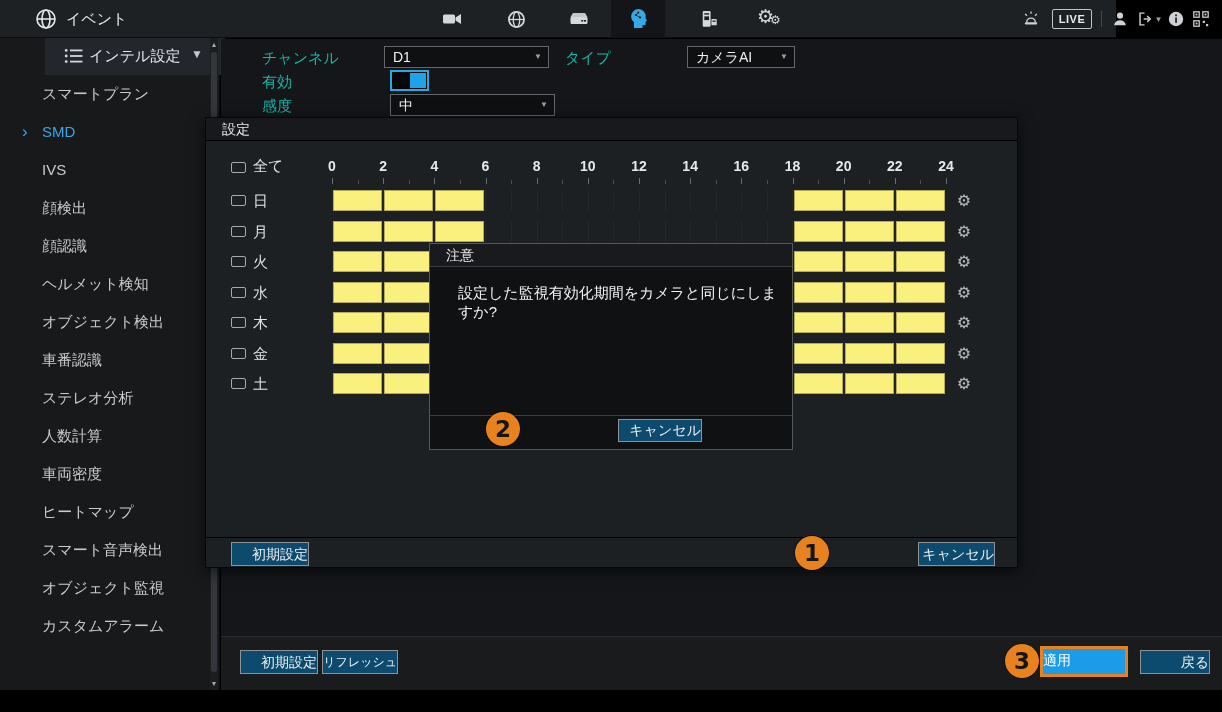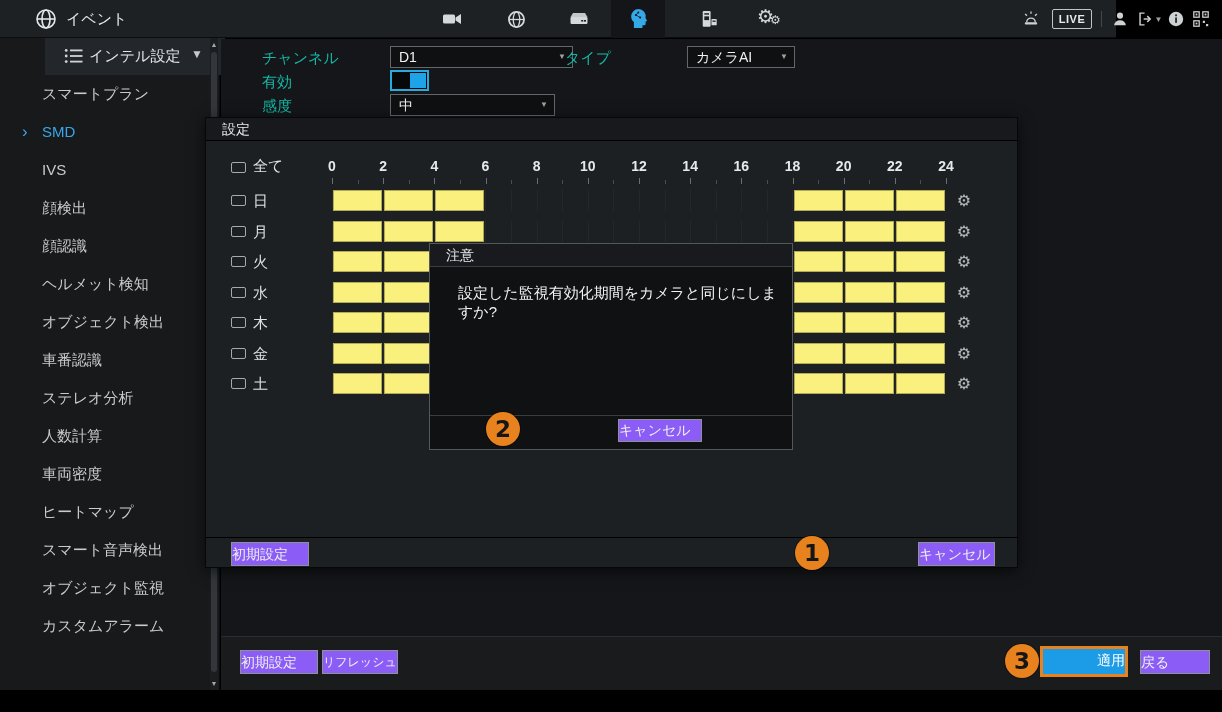--- a/index.html
+++ b/index.html
@@ -47,24 +47,24 @@
   
   .content { position:absolute; left:221px; top:39px; width:1001px; height:651px; background:#141619; }
   .flabel { position:absolute; font-size:15px; color:#14b8a6; }
   .dd { position:absolute; height:22px; background:#0e1012; border:1px solid #63676b;
     font-size:14px; color:#f0f2f4; line-height:20px; padding-left:8px; cursor:pointer; }
   .dd .caret { position:absolute; right:6px; top:1px; font-size:8px; color:#9ba0a4; line-height:18px; }
   .toggle { position:absolute; width:39px; height:21px; border:2px solid #2aa9df;
     background:#06080a; cursor:pointer; }
   .toggle .knob { position:absolute; right:1px; top:1px; bottom:1px; width:16px; background:#1fa3e8; }
   
-  .btn { position:absolute; background:#8b5cf6; border:1px solid #8e9296; color:#eef0f2;
+  .btn { position:absolute; background:#0c4a6e; border:1px solid #8e9296; color:#eef0f2;
+    font-size:14px; text-align:right; cursor:pointer; }
+  .btn-blue { position:absolute; background:#1c9be6; border:1px solid #0f72ad; color:#fff;
     font-size:14px; text-align:left; cursor:pointer; }
-  .btn-blue { position:absolute; background:#1c9be6; border:1px solid #0f72ad; color:#fff;
-    font-size:14px; text-align:right; cursor:pointer; }
   .ring { position:absolute; border:3px solid #e8821e; }
   .ring > .btn, .ring > .btn-blue { left:0; top:0; width:100%; height:100%; }
   
   .dlg-settings { position:absolute; left:205px; top:117px; width:813px; height:451px;
     background:#1d2023; border:1px solid #060708; box-shadow:0 3px 14px rgba(0,0,0,.65); z-index:10; }
   .dlg-title { position:absolute; left:0; top:0; right:0; height:23px; background:#17191c;
     border-bottom:1px solid #000; font-size:14px; color:#e8eaec; line-height:22px; padding-left:16px; }
   .cb { position:absolute; width:15px; height:11px; border:1px solid #a6aaae; border-radius:2px;
     background:transparent; cursor:pointer; }
   .all-row { position:absolute; left:0; top:38px; width:100%; height:22px; }
@@ -246,21 +246,21 @@
       </div>
     <div class="side-scroll">
       <span class="scroll-arrow" style="top:3px">▲</span>
       <div class="scroll-thumb" style="top:14px; height:620px"></div>
       <span class="scroll-arrow" style="bottom:3px">▼</span>
     </div>
   </div>
 
   <div class="content">
     <span class="flabel" style="left:41px; top:10px">チャンネル</span>
-    <div class="dd" style="left:169px; top:7px; width:183px">
+    <div class="dd" style="left:163px; top:7px; width:165px">
       <span>D1</span>
       <span class="caret">▼</span>
     </div>
     <span class="flabel" style="left:344px; top:10px">タイプ</span>
     <div class="dd" style="left:466px; top:7px; width:108px">
       <span>カメラAI</span>
       <span class="caret">▼</span>
     </div>
     <span class="flabel" style="left:41px; top:34px">有効</span>
     <div class="toggle" style="left:169px; top:31px">

